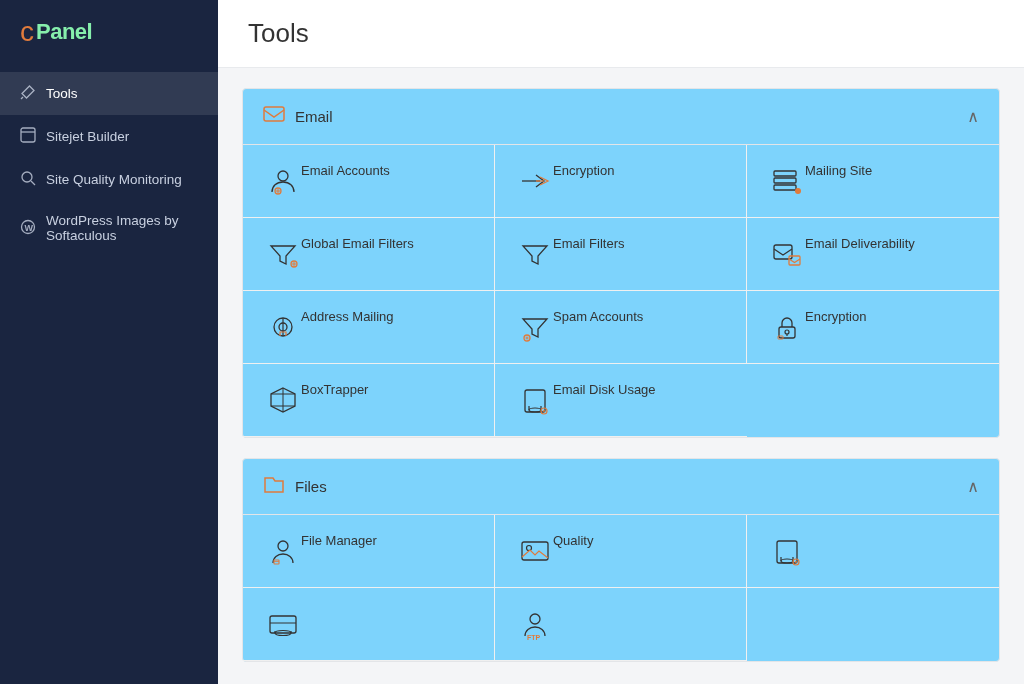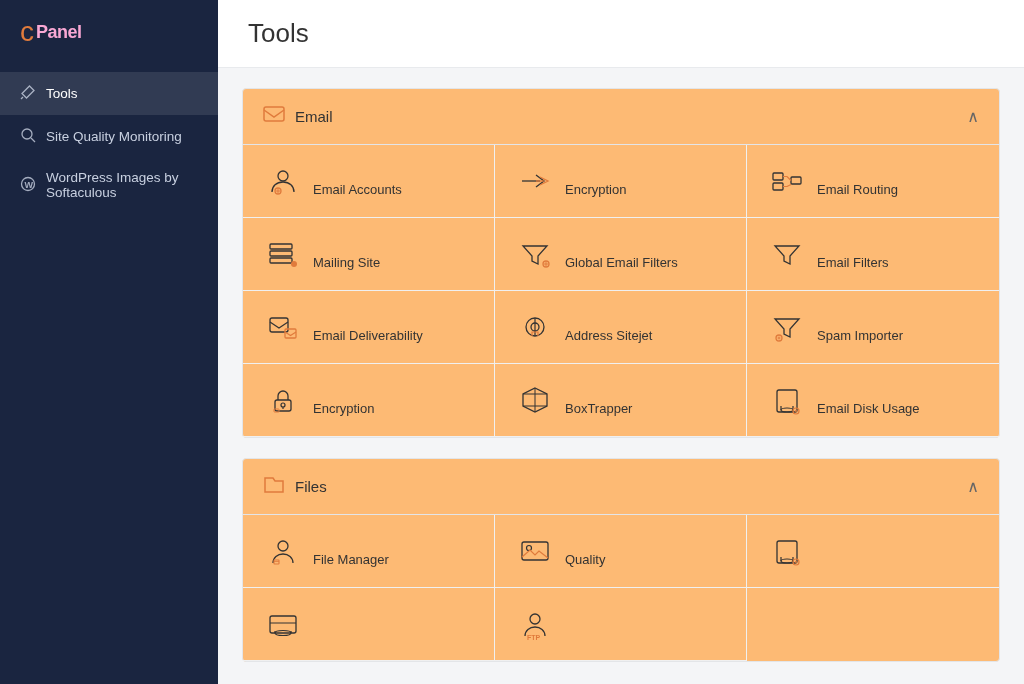--- a/index.html
+++ b/index.html
@@ -48,21 +48,21 @@
     }
     .main-header h1 {
       font-size: 26px;
       font-weight: 400;
       color: #333;
     }
     .main-content { padding: 20px 24px; }
 
     
     .section {
-      background: #fdba74;
+      background: #7dd3fc;
       border-radius: 4px;
       margin-bottom: 20px;
       border: 1px solid #e3e5e8;
     }
     .section-header {
       display: flex;
       align-items: center;
       justify-content: space-between;
       padding: 14px 20px;
       border-bottom: 1px solid #e3e5e8;
@@ -80,22 +80,21 @@
     .chevron { font-size: 16px; color: #666; }
 
     
     .tool-grid {
       display: grid;
       grid-template-columns: repeat(3, 1fr);
       gap: 0;
     }
     .tool-item {
       display: flex;
-      align-items: flex-end;
-      gap: 12px;
+      align-items: flex-start;
       padding: 18px 22px;
       cursor: pointer;
       transition: background 0.12s;
       border-right: 1px solid #f0f0f0;
       border-bottom: 1px solid #f0f0f0;
     }
     .tool-item:nth-child(3n) { border-right: none; }
     .tool-label {
       font-size: 13px;
       color: #333;
@@ -115,23 +114,23 @@
       align-items: center;
       gap: 2px;
     }
     .logo-bracket {
       font-size: 28px;
       font-weight: 300;
       color: #e07b3c;
       line-height: 1;
     }
     .logo-inner {
-      font-size: 18px;
+      font-size: 22px;
       font-weight: 700;
-      color: #f9a8d4;
+      color: #86efac;
       letter-spacing: -0.5px;
     }
   </style>
 </head>
 <body>
 
 <div class="sidebar">
   <div class="sidebar-logo">
     <div class="cpanel-logo">
       <span class="logo-bracket">c</span>
@@ -144,20 +143,29 @@
         <svg width="16" height="16" viewBox="0 0 16 16" fill="none" xmlns="http://www.w3.org/2000/svg">
           <path d="M9.5 2L14 6.5L6.5 14L2 9.5L9.5 2Z" stroke="#c8d0e0" stroke-width="1.3" fill="none"></path>
           <line x1="3" y1="13" x2="1" y2="15" stroke="#c8d0e0" stroke-width="1.3"></line>
         </svg>
       </span>
       <span>Tools</span>
     </div>
     <div class="nav-item">
       <span class="nav-icon">
         <svg width="16" height="16" viewBox="0 0 16 16" fill="none">
+          <rect x="1" y="1" width="14" height="14" rx="2" stroke="#c8d0e0" stroke-width="1.3" fill="none"></rect>
+          <line x1="1" y1="5" x2="15" y2="5" stroke="#c8d0e0" stroke-width="1.3"></line>
+        </svg>
+      </span>
+      <span>Sitejet Builder</span>
+    </div>
+    <div class="nav-item">
+      <span class="nav-icon">
+        <svg width="16" height="16" viewBox="0 0 16 16" fill="none">
           <circle cx="7" cy="7" r="5" stroke="#c8d0e0" stroke-width="1.3" fill="none"></circle>
           <line x1="11" y1="11" x2="15" y2="15" stroke="#c8d0e0" stroke-width="1.3"></line>
         </svg>
       </span>
       <span>Site Quality Monitoring</span>
     </div>
     <div class="nav-item">
       <span class="nav-icon">
         <svg width="16" height="16" viewBox="0 0 16 16" fill="none">
           <circle cx="8" cy="8" r="6.5" stroke="#c8d0e0" stroke-width="1.3" fill="none"></circle>
@@ -204,29 +212,20 @@
         <div class="tool-item">
           <svg class="tool-svg" viewBox="0 0 36 36" fill="none">
             <path d="M5 18h18" stroke="#333" stroke-width="1.3"></path>
             <path d="M19 12l8 6-8 6" stroke="#333" stroke-width="1.3" fill="none"></path>
             <path d="M19 18h8" stroke="#e07b3c" stroke-width="1.3"></path>
             <path d="M23 14l8 4-8 4" stroke="#e07b3c" stroke-width="1.3" fill="none"></path>
           </svg>
           <span class="tool-label">Encryption</span>
         </div>
 
-        <div class="tool-item">
-          <svg class="tool-svg" viewBox="0 0 36 36" fill="none">
-            <rect x="4" y="10" width="10" height="7" rx="1" stroke="#333" stroke-width="1.3" fill="none"></rect>
-            <rect x="4" y="20" width="10" height="7" rx="1" stroke="#333" stroke-width="1.3" fill="none"></rect>
-            <rect x="22" y="14" width="10" height="7" rx="1" stroke="#333" stroke-width="1.3" fill="none"></rect>
-            <path d="M14 13.5h4l4 4M14 23.5h4l4-2" stroke="#e07b3c" stroke-width="1.2"></path>
-          </svg>
-          <span class="tool-label">Email Routing</span>
-        </div>
 
 
         <div class="tool-item">
           <svg class="tool-svg" viewBox="0 0 36 36" fill="none">
             <rect x="5" y="8" width="22" height="5" rx="1" stroke="#333" stroke-width="1.3" fill="none"></rect>
             <rect x="5" y="15" width="22" height="5" rx="1" stroke="#333" stroke-width="1.3" fill="none"></rect>
             <rect x="5" y="22" width="22" height="5" rx="1" stroke="#333" stroke-width="1.3" fill="none"></rect>
             <circle cx="29" cy="28" r="3" fill="#e07b3c"></circle>
           </svg>
           <span class="tool-label">Mailing Site</span>
@@ -259,30 +258,30 @@
           <span class="tool-label">Email Deliverability</span>
         </div>
 
         <div class="tool-item">
           <svg class="tool-svg" viewBox="0 0 36 36" fill="none">
             <circle cx="18" cy="18" r="9" stroke="#333" stroke-width="1.3" fill="none"></circle>
             <circle cx="18" cy="18" r="4" stroke="#333" stroke-width="1.3" fill="none"></circle>
             <line x1="18" y1="9" x2="18" y2="27" stroke="#333" stroke-width="1.2"></line>
             <path d="M15 27v-4h6v4" stroke="#e07b3c" stroke-width="1.2" fill="none"></path>
           </svg>
-          <span class="tool-label">Address Sitejet</span>
+          <span class="tool-label">Address Mailing</span>
         </div>
 
         <div class="tool-item">
           <svg class="tool-svg" viewBox="0 0 36 36" fill="none">
             <path d="M6 10h24l-9 10v8l-6-3V20L6 10z" stroke="#333" stroke-width="1.3" fill="none"></path>
             <circle cx="10" cy="29" r="3" stroke="#e07b3c" stroke-width="1.3" fill="none"></circle>
             <path d="M8.5 29h3M10 27.5v3" stroke="#e07b3c" stroke-width="1"></path>
           </svg>
-          <span class="tool-label">Spam Importer</span>
+          <span class="tool-label">Spam Accounts</span>
         </div>
 
         <div class="tool-item">
           <svg class="tool-svg" viewBox="0 0 36 36" fill="none">
             <rect x="10" y="18" width="16" height="11" rx="2" stroke="#333" stroke-width="1.3" fill="none"></rect>
             <path d="M13 18v-4a5 5 0 1 1 10 0v4" stroke="#333" stroke-width="1.3" fill="none"></path>
             <circle cx="18" cy="23" r="2" stroke="#333" stroke-width="1.2" fill="none"></circle>
             <line x1="18" y1="25" x2="18" y2="27" stroke="#333" stroke-width="1.2"></line>
             <rect x="9" y="27" width="5" height="3" rx="0.5" stroke="#e07b3c" stroke-width="1" fill="none"></rect>
           </svg>

